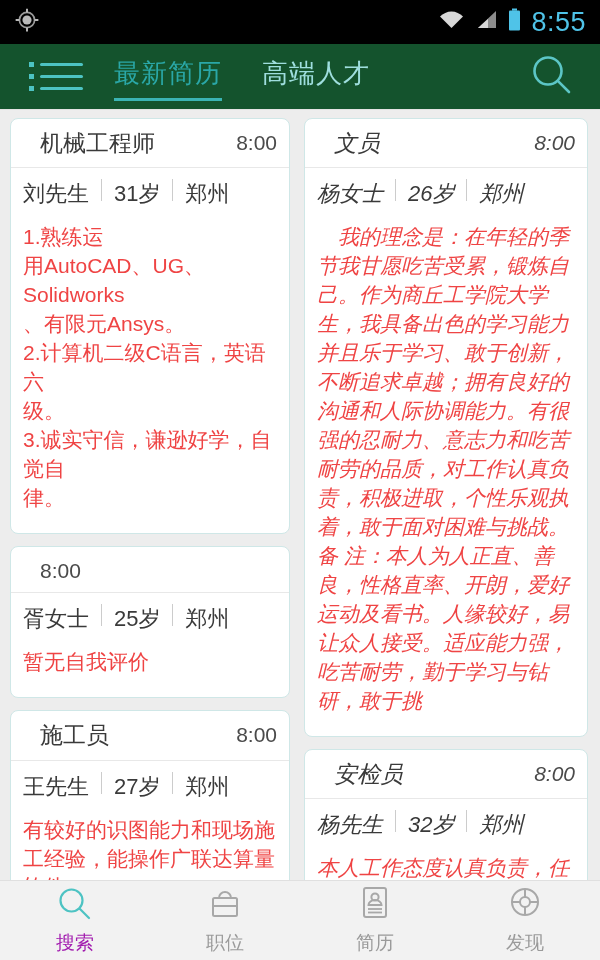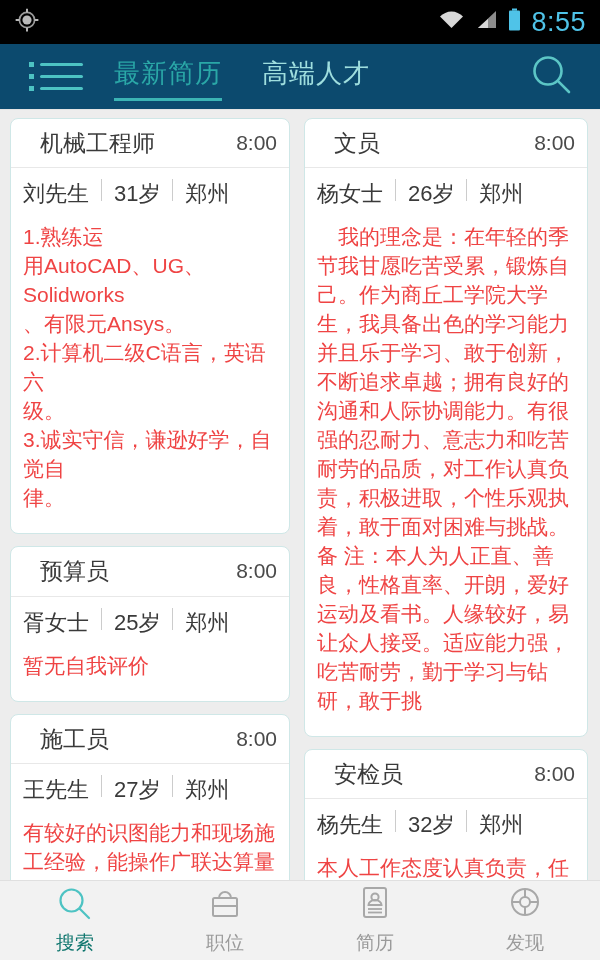--- a/index.html
+++ b/index.html
@@ -14,21 +14,21 @@
     height:44px; width:600px; background:#000;
     display:flex; align-items:center; justify-content:space-between;
     padding:0 14px;
   }
   #status-bar .left-icons{ display:flex; align-items:center; gap:8px; }
   #status-bar .right-icons{ display:flex; align-items:center; gap:9px; }
   .sb-clock{ color:#4fc3e8; font-size:27px; letter-spacing:.5px; }
 
   
   #app-header{
-    height:66px; width:600px; background:#0c4a6e;
+    height:66px; width:600px; background:#14532d;
     display:flex; align-items:center; position:relative;
     border-bottom:1px solid #e3e3e3;
   }
   .menu-btn{ width:112px; display:flex; align-items:center; justify-content:center; }
   .menu-glyph{ display:flex; flex-direction:column; gap:7px; }
   .menu-row{ display:flex; align-items:center; gap:6px; }
   .menu-dot{ width:5px; height:5px; background:#4dc3c3; }
   .menu-bar{ width:43px; height:3px; background:#4dc3c3; border-radius:2px; }
 
   .tabs{ display:flex; align-items:center; gap:36px; flex:1; }
@@ -43,21 +43,21 @@
   }
   .search-btn{ width:96px; display:flex; align-items:center; justify-content:center; }
 
   
   #content{
     position:absolute; top:110px; left:0;
     width:600px; height:770px; background:#ededed;
     display:flex; overflow:hidden;
   }
   .column{ width:300px; padding:8px 10px 0 10px; }
-  .column.right{ padding-left:4px; padding-right:12px; }
+  .column.right{ padding-left:4px; padding-right:12px;font-style:italic; }
 
   .card{
     background:#fff; border:1px solid #cfe7e7; border-radius:8px;
     margin-bottom:12px; overflow:hidden;
   }
   .card-head{
     display:flex; align-items:flex-start; justify-content:space-between;
     padding:10px 12px 9px 29px; border-bottom:1px solid #e8e8e8;
     gap:6px;
   }
@@ -81,21 +81,21 @@
   #bottom-nav{
     position:absolute; bottom:0; left:0; width:600px; height:80px;
     background:#f2f2f2; border-top:1px solid #e0e0e0;
     display:flex; align-items:center;
   }
   .nav-item{
     flex:1; display:flex; flex-direction:column;
     align-items:center; justify-content:center; gap:3px;
   }
   .nav-label{ font-size:19px; color:#9a9a9a; }
-  .nav-item.active .nav-label{ color:#0f766e; }
+  .nav-item.active .nav-label{ color:#a21caf; }
 </style>
 </head>
 <body>
 
 <div id="status-bar">
   <div class="left-icons">
     <span>
       <svg width="26" height="26" viewBox="0 0 24 24">
         <circle cx="12" cy="12" r="4.2" fill="#b9b9b9"></circle>
         <circle cx="12" cy="12" r="7" fill="none" stroke="#9a9a9a" stroke-width="1.6"></circle>
@@ -178,21 +178,20 @@
         <div class="card-body">1.熟练运
 用AutoCAD、UG、Solidworks
 、有限元Ansys。
 2.计算机二级C语言，英语六
 级。
 3.诚实守信，谦逊好学，自觉自
 律。</div>
       </div>
       <div class="card">
         <div class="card-head">
-          <div class="card-title">预算员</div>
           <div class="card-time">8:00</div>
         </div>
         <div class="card-person">
           <span class="person-field">胥女士</span>
           <span class="person-sep"></span>
           <span class="person-field">25岁</span>
           <span class="person-sep"></span>
           <span class="person-field">郑州</span>
         </div>
         <div class="card-body">暂无自我评价</div>

